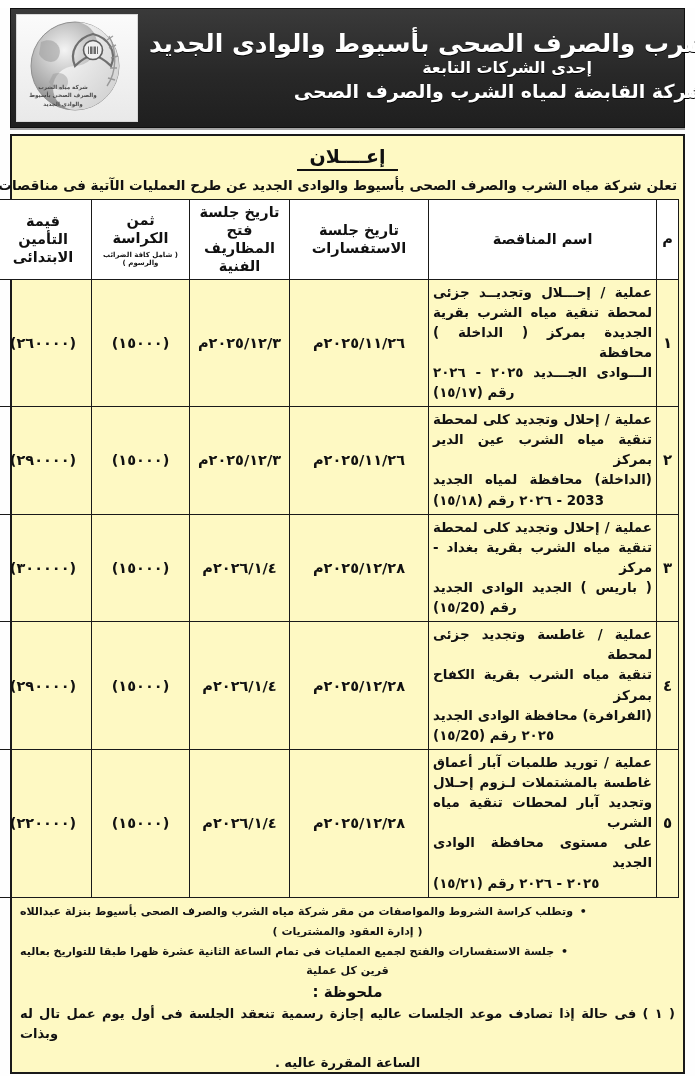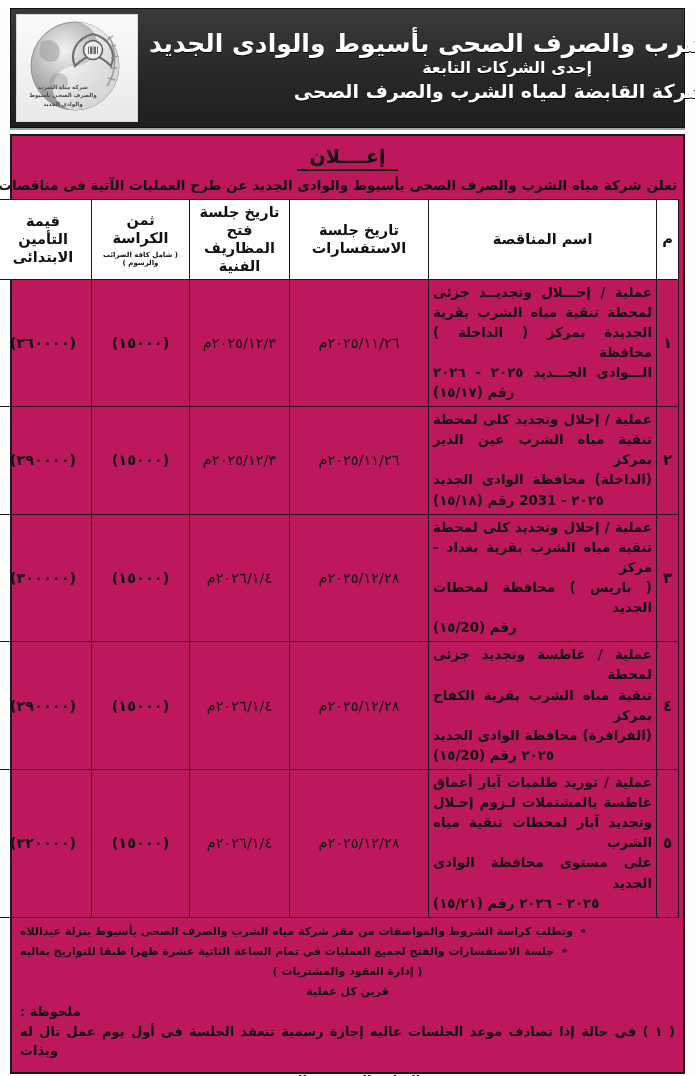--- a/index.html
+++ b/index.html
@@ -73,21 +73,21 @@
     color:#ffffff;font-weight:bold;
     font-size:19px;line-height:1.3;
     text-shadow:0 1px 0 #000;
   }
 
   
   .frame{
     position:relative;
     margin:6px 10px 0 10px;
     border:2px solid #1a1a1a;
-    background:#be185d;
+    background:#fef9c3;
     padding:0;
     height:940px;
     box-sizing:border-box;
   }
   .elan{
     text-align:center;
     font-size:19px;font-weight:bold;
     color:#111;
     padding:9px 0 2px 0;
     letter-spacing:6px;
@@ -158,21 +158,21 @@
     padding:5px 5px 6px 5px;
     vertical-align:top;
     margin-top:40px;
   }
   td.c-name .last{
     text-align-last:left;
   }
   td.c-date{
     text-align:center;
     font-size:14.5px;
-    font-weight:normal;
+    font-weight:bold;
     white-space:nowrap;
   }
   td.c-num{
     text-align:center;
     font-size:14.5px;
     font-weight:bold;
     letter-spacing:.5px;
   }
 
   
@@ -186,22 +186,22 @@
     color:#111;
     line-height:1.45;
     margin-bottom:4px;
     text-align:justify;
     text-align-last:left;
     letter-spacing:-.2px;
   }
   .note .bullet{margin-left:3px;}
   .note.center-last{text-align-last:center;}
   .note-head{
-    font-size:13px;font-weight:bold;color:#111;
-    text-align:left;margin:2px 0 3px 0;
+    font-size:15px;font-weight:bold;color:#111;
+    text-align:center;margin:2px 0 3px 0;
   }
   .note-line{
     font-size:13px;font-weight:bold;color:#111;
     line-height:1.5;margin-bottom:10px;
     text-align:justify;text-align-last:left;
     letter-spacing:-.2px;
   }
   .note-line.ltr-end{
     text-align-last:center;
   }
@@ -296,34 +296,34 @@
           <td class="c-date">٢٠٢٥/١١/٢٦م</td>
           <td class="c-date">٢٠٢٥/١٢/٣م</td>
           <td class="c-num">(١٥٠٠٠)</td>
           <td class="c-num">(٢٦٠٠٠٠)</td>
         </tr>
         <tr>
           <td class="c-m">٢</td>
           <td class="c-name">
             <div>عملية / إحلال وتجديد كلى لمحطة</div>
             <div>تنقية مياه الشرب عين الدير بمركز</div>
-            <div>(الداخلة) محافظة الوادى الجديد</div>
-            <div class="last">٢٠٢٥ - 2031 رقم (١٥/١٨)</div>
+            <div>(الداخلة) محافظة لمياه الجديد</div>
+            <div class="last">2033 - ٢٠٢٦ رقم (١٥/١٨)</div>
           </td>
           <td class="c-date">٢٠٢٥/١١/٢٦م</td>
           <td class="c-date">٢٠٢٥/١٢/٣م</td>
           <td class="c-num">(١٥٠٠٠)</td>
           <td class="c-num">(٢٩٠٠٠٠)</td>
         </tr>
         <tr>
           <td class="c-m">٣</td>
           <td class="c-name">
             <div>عملية / إحلال وتجديد كلى لمحطة</div>
             <div>تنقية مياه الشرب بقرية بغداد - مركز</div>
-            <div>( باريس ) محافظة لمحطات الجديد</div>
+            <div>( باريس ) الجديد الوادى الجديد</div>
             <div class="last">رقم (١٥/20)</div>
           </td>
           <td class="c-date">٢٠٢٥/١٢/٢٨م</td>
           <td class="c-date">٢٠٢٦/١/٤م</td>
           <td class="c-num">(١٥٠٠٠)</td>
           <td class="c-num">(٣٠٠٠٠٠)</td>
         </tr>
         <tr>
           <td class="c-m">٤</td>
           <td class="c-name">
@@ -353,26 +353,26 @@
         </tr>
       </tbody>
     </table>
 
     <div class="notes">
 
       <div class="note">
         <span class="bullet">•</span>
         <span>وتطلب كراسة الشروط والمواصفات من مقر شركة مياه الشرب والصرف الصحى بأسيوط بنزلة عبداللاه</span>
       </div>
+      <div class="note center-last">( إدارة العقود والمشتريات )</div>
+
       <div class="note">
         <span class="bullet">•</span>
         <span>جلسة الاستفسارات والفتح لجميع العمليات فى تمام الساعة الثانية عشرة ظهرا طبقا للتواريخ بعاليه</span>
       </div>
-
-      <div class="note center-last">( إدارة العقود والمشتريات )</div>
       <div class="note center-last">قرين كل عملية</div>
 
       <div class="note-head">ملحوظة :</div>
 
       <div class="note-line">( ١ ) فى حالة إذا تصادف موعد الجلسات عاليه إجازة رسمية تنعقد الجلسة فى أول يوم عمل تال له وبذات</div>
       <div class="note-line ltr-end">الساعة المقررة عاليه .</div>
 
     </div>
   </div>
 </div>

